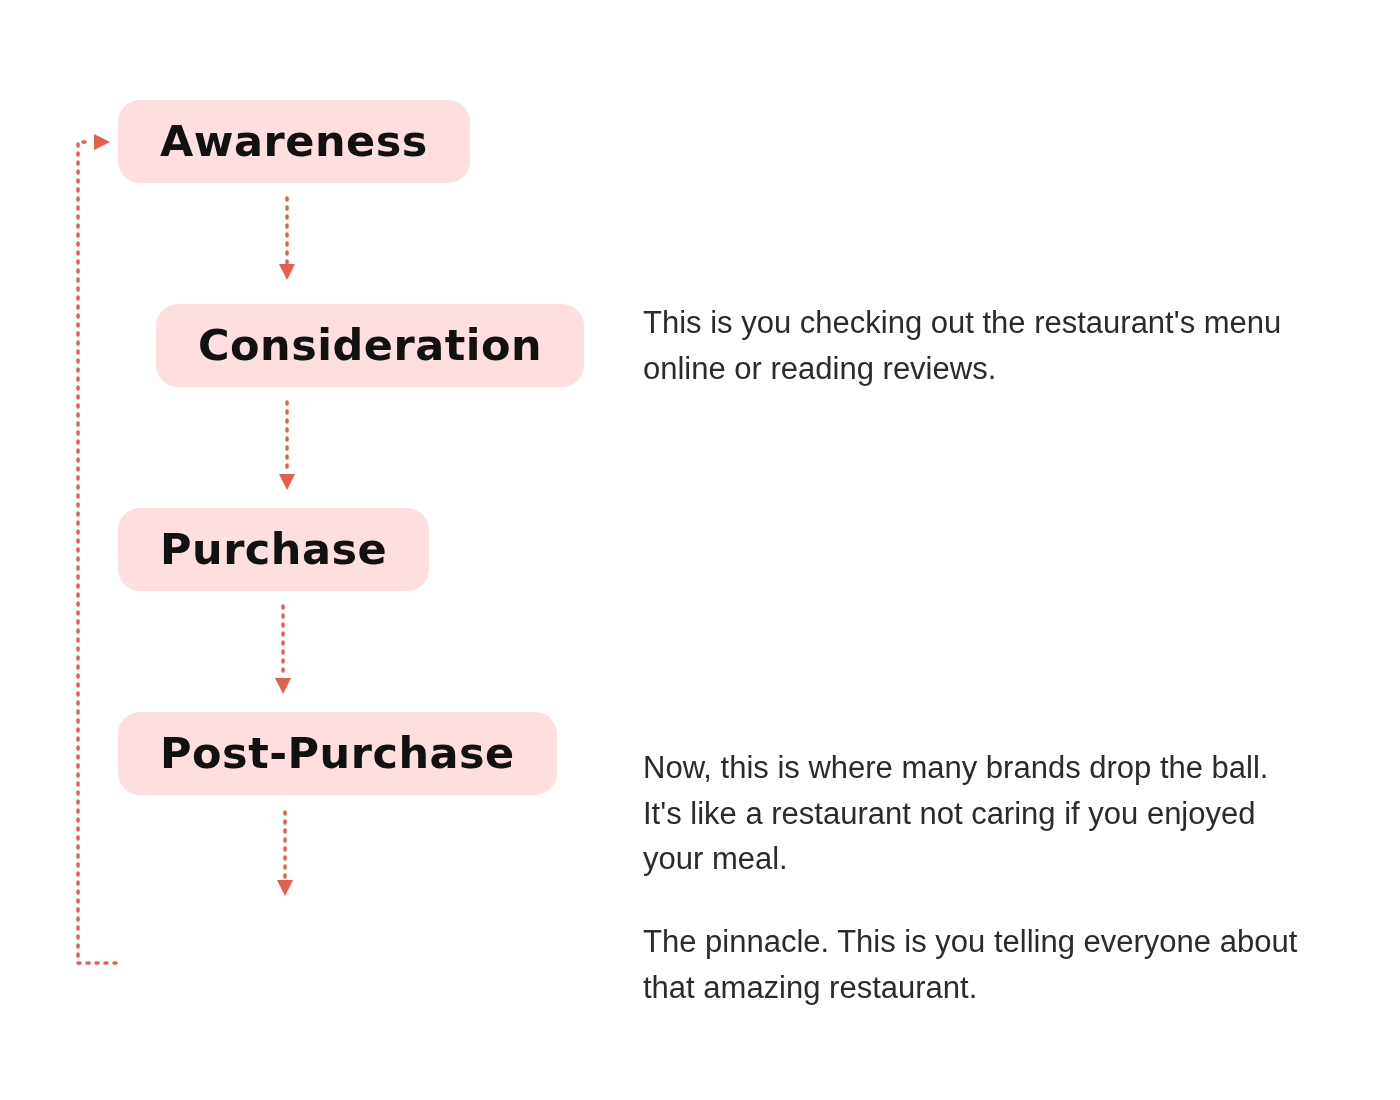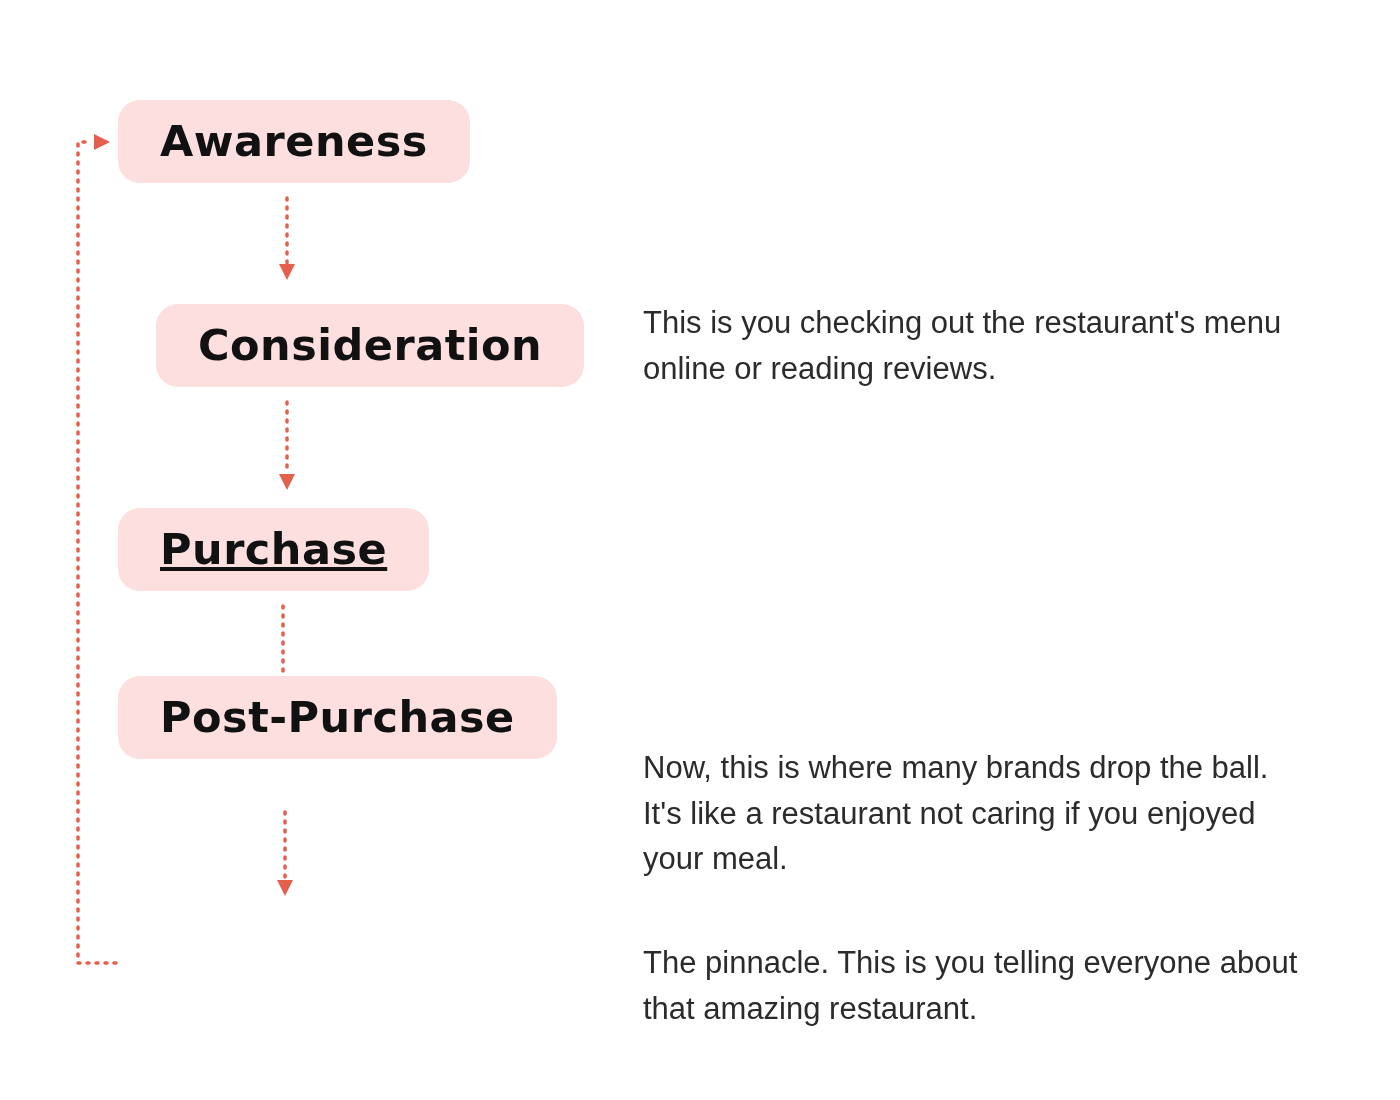--- a/index.html
+++ b/index.html
@@ -94,30 +94,30 @@
   </svg>
 
   <div class="stage-box" style="top:100px;">
     <span>Awareness</span>
   </div>
 
   <div class="stage-box" style="top:304px;margin-left:38px;">
     <span>Consideration</span>
   </div>
 
-  <div class="stage-box" style="top:508px;text-decoration:underline;">
+  <div class="stage-box" style="top:508px;">
     <span>Purchase</span>
   </div>
 
-  <div class="stage-box" style="top:676px;">
+  <div class="stage-box" style="top:712px;">
     <span>Post-Purchase</span>
   </div>
 
 
 
   <p class="stage-desc" style="top:300px;">This is you checking out the restaurant's menu online or reading reviews.</p>
 
 
   <p class="stage-desc" style="top:708px;margin-top:37px;">Now, this is where many brands drop the ball. It's like a restaurant not caring if you enjoyed your meal.</p>
 
-  <p class="stage-desc" style="top:940px;">The pinnacle. This is you telling everyone about that amazing restaurant.</p>
+  <p class="stage-desc" style="top:919px;">The pinnacle. This is you telling everyone about that amazing restaurant.</p>
 
 </div>
 
 </body></html>

